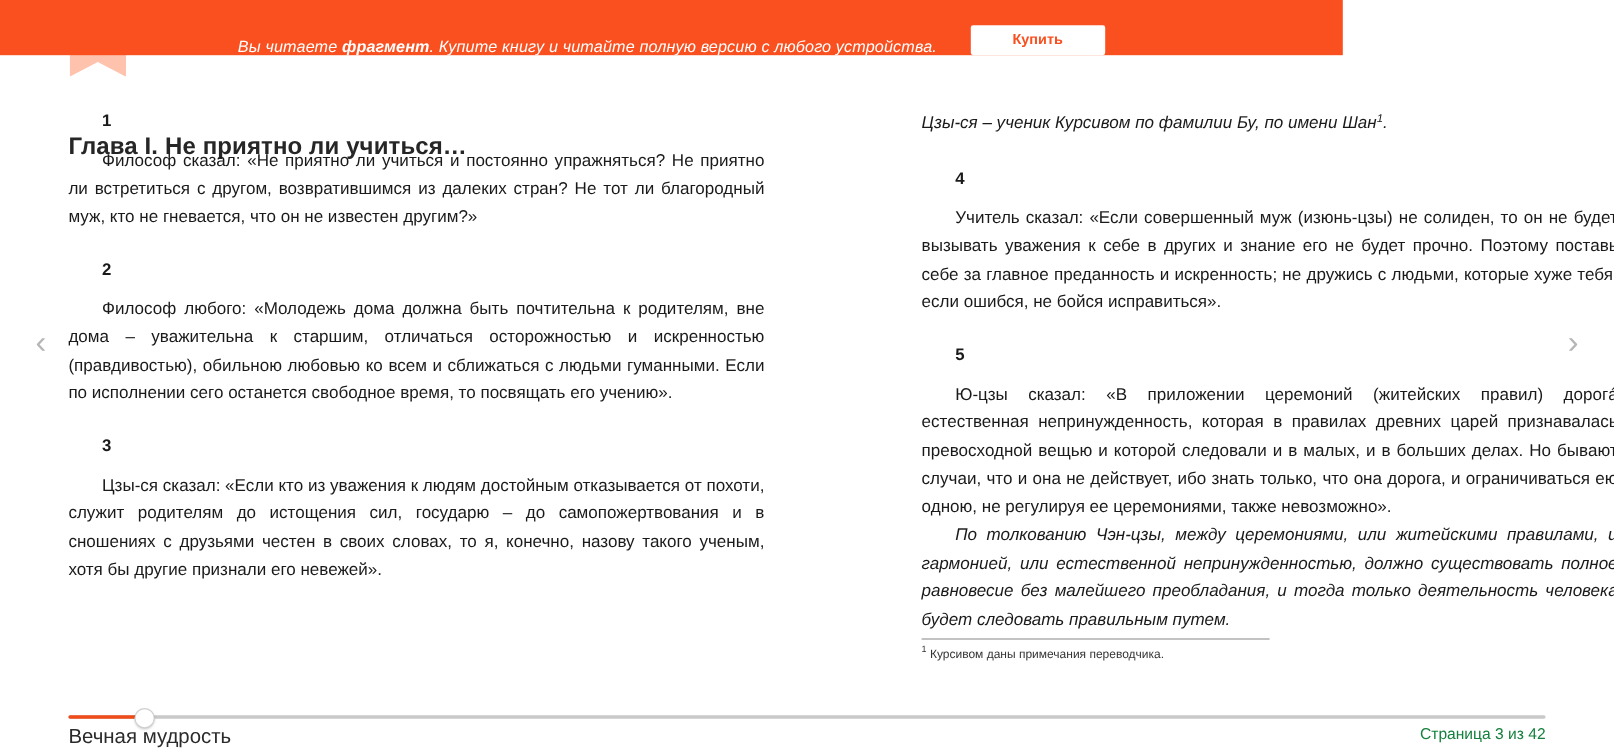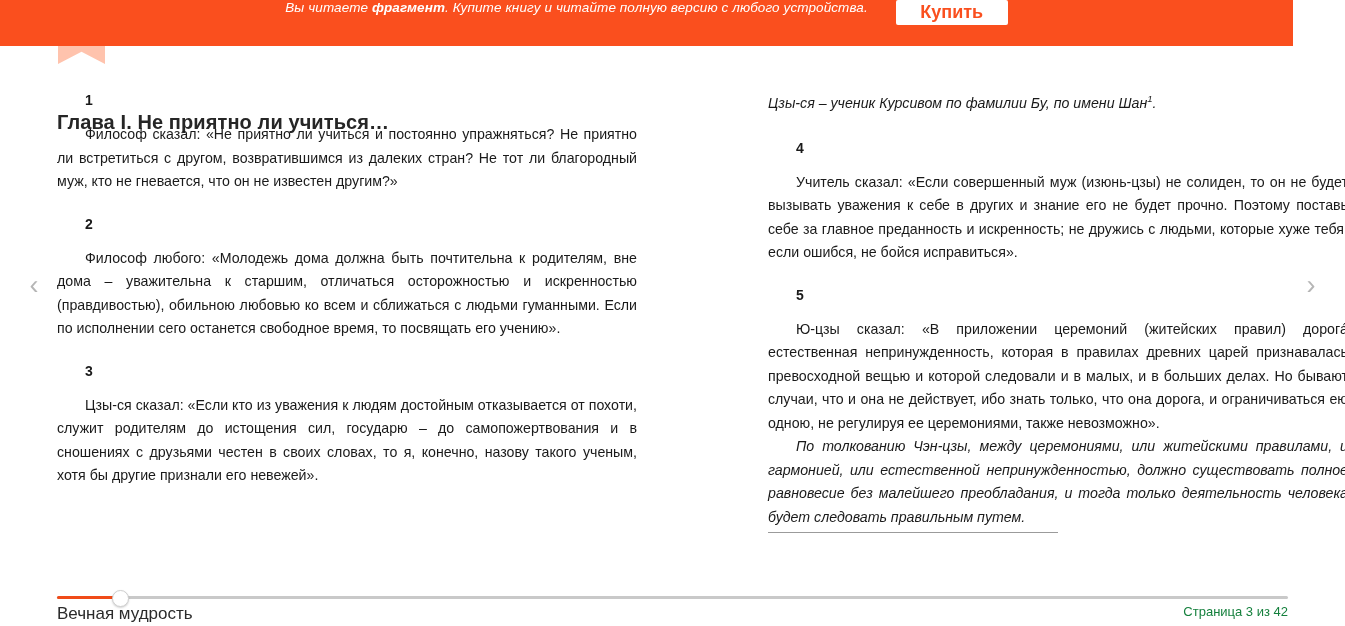--- a/index.html
+++ b/index.html
@@ -14,25 +14,25 @@
     overflow: hidden;
     font-family: "Liberation Sans", sans-serif;
     color: #1a1a1a;
     -webkit-font-smoothing: antialiased;
   }
 
   
   #promo-banner {
     position: absolute;
     left: 0; top: 0;
-    width: 1293px;
+    width: 1119px;
     height: 46px;
     background: #fa4f1e;
     display: flex;
-    align-items: flex-start;
+    align-items: flex-end;
     justify-content: center;
     z-index: 30;
   }
   #promo-banner .promo-text {
     font-size: 13.5px;
     font-style: italic;
     color: #ffffff;
     letter-spacing: 0.1px;
     white-space: nowrap;
   }
@@ -42,21 +42,21 @@
   }
   #buy-button {
     margin-left: 28px;
     width: 112px;
     height: 25px;
     background: #ffffff;
     border: none;
     border-radius: 2px;
     color: #fa4f1e;
     font-family: "Liberation Sans", sans-serif;
-    font-size: 18px;
+    font-size: 12px;
     font-weight: bold;
     line-height: 25px;
     text-align: center;
     padding: 0;
     cursor: pointer;
   }
 
   
   #bookmark-ribbon {
     position: absolute;
@@ -272,20 +272,21 @@
     <p class="body-para">Учитель сказал: «Если совершенный муж (изюнь-цзы) не солиден, то он не будет вызывать уважения к себе в других и знание его не будет прочно. Поэтому поставь себе за главное преданность и искренность; не дружись с людьми, которые хуже тебя; если ошибся, не бойся исправиться».</p>
 
     <div class="para-num">5</div>
     <p class="body-para tight">Ю-цзы сказал: «В приложении церемоний (житейских правил) дорогá естественная непринужденность, которая в правилах древних царей признавалась превосходной вещью и которой следовали и в малых, и в больших делах. Но бывают случаи, что и она не действует, ибо знать только, что она дорога, и ограничиваться ею одною, не регулируя ее церемониями, также невозможно».</p>
 
     <p class="note-para">По толкованию Чэн-цзы, между церемониями, или житейскими правилами, и гармонией, или естественной непринужденностью, должно существовать полное равновесие без малейшего преобладания, и тогда только деятельность человека будет следовать правильным путем.</p>
   </div>
 
   <div id="footnote-block">
     <div id="footnote-rule"></div>
+    <div id="footnote-text"><sup>1</sup> <span>Курсивом даны примечания переводчика.</span></div>
   </div>
 </div>
 
 <div id="footer">
   <div id="progress-slider">
     <div id="progress-track"></div>
     <div id="progress-fill"></div>
     <div id="progress-handle"></div>
   </div>
   <div id="book-title">Вечная мудрость</div>

